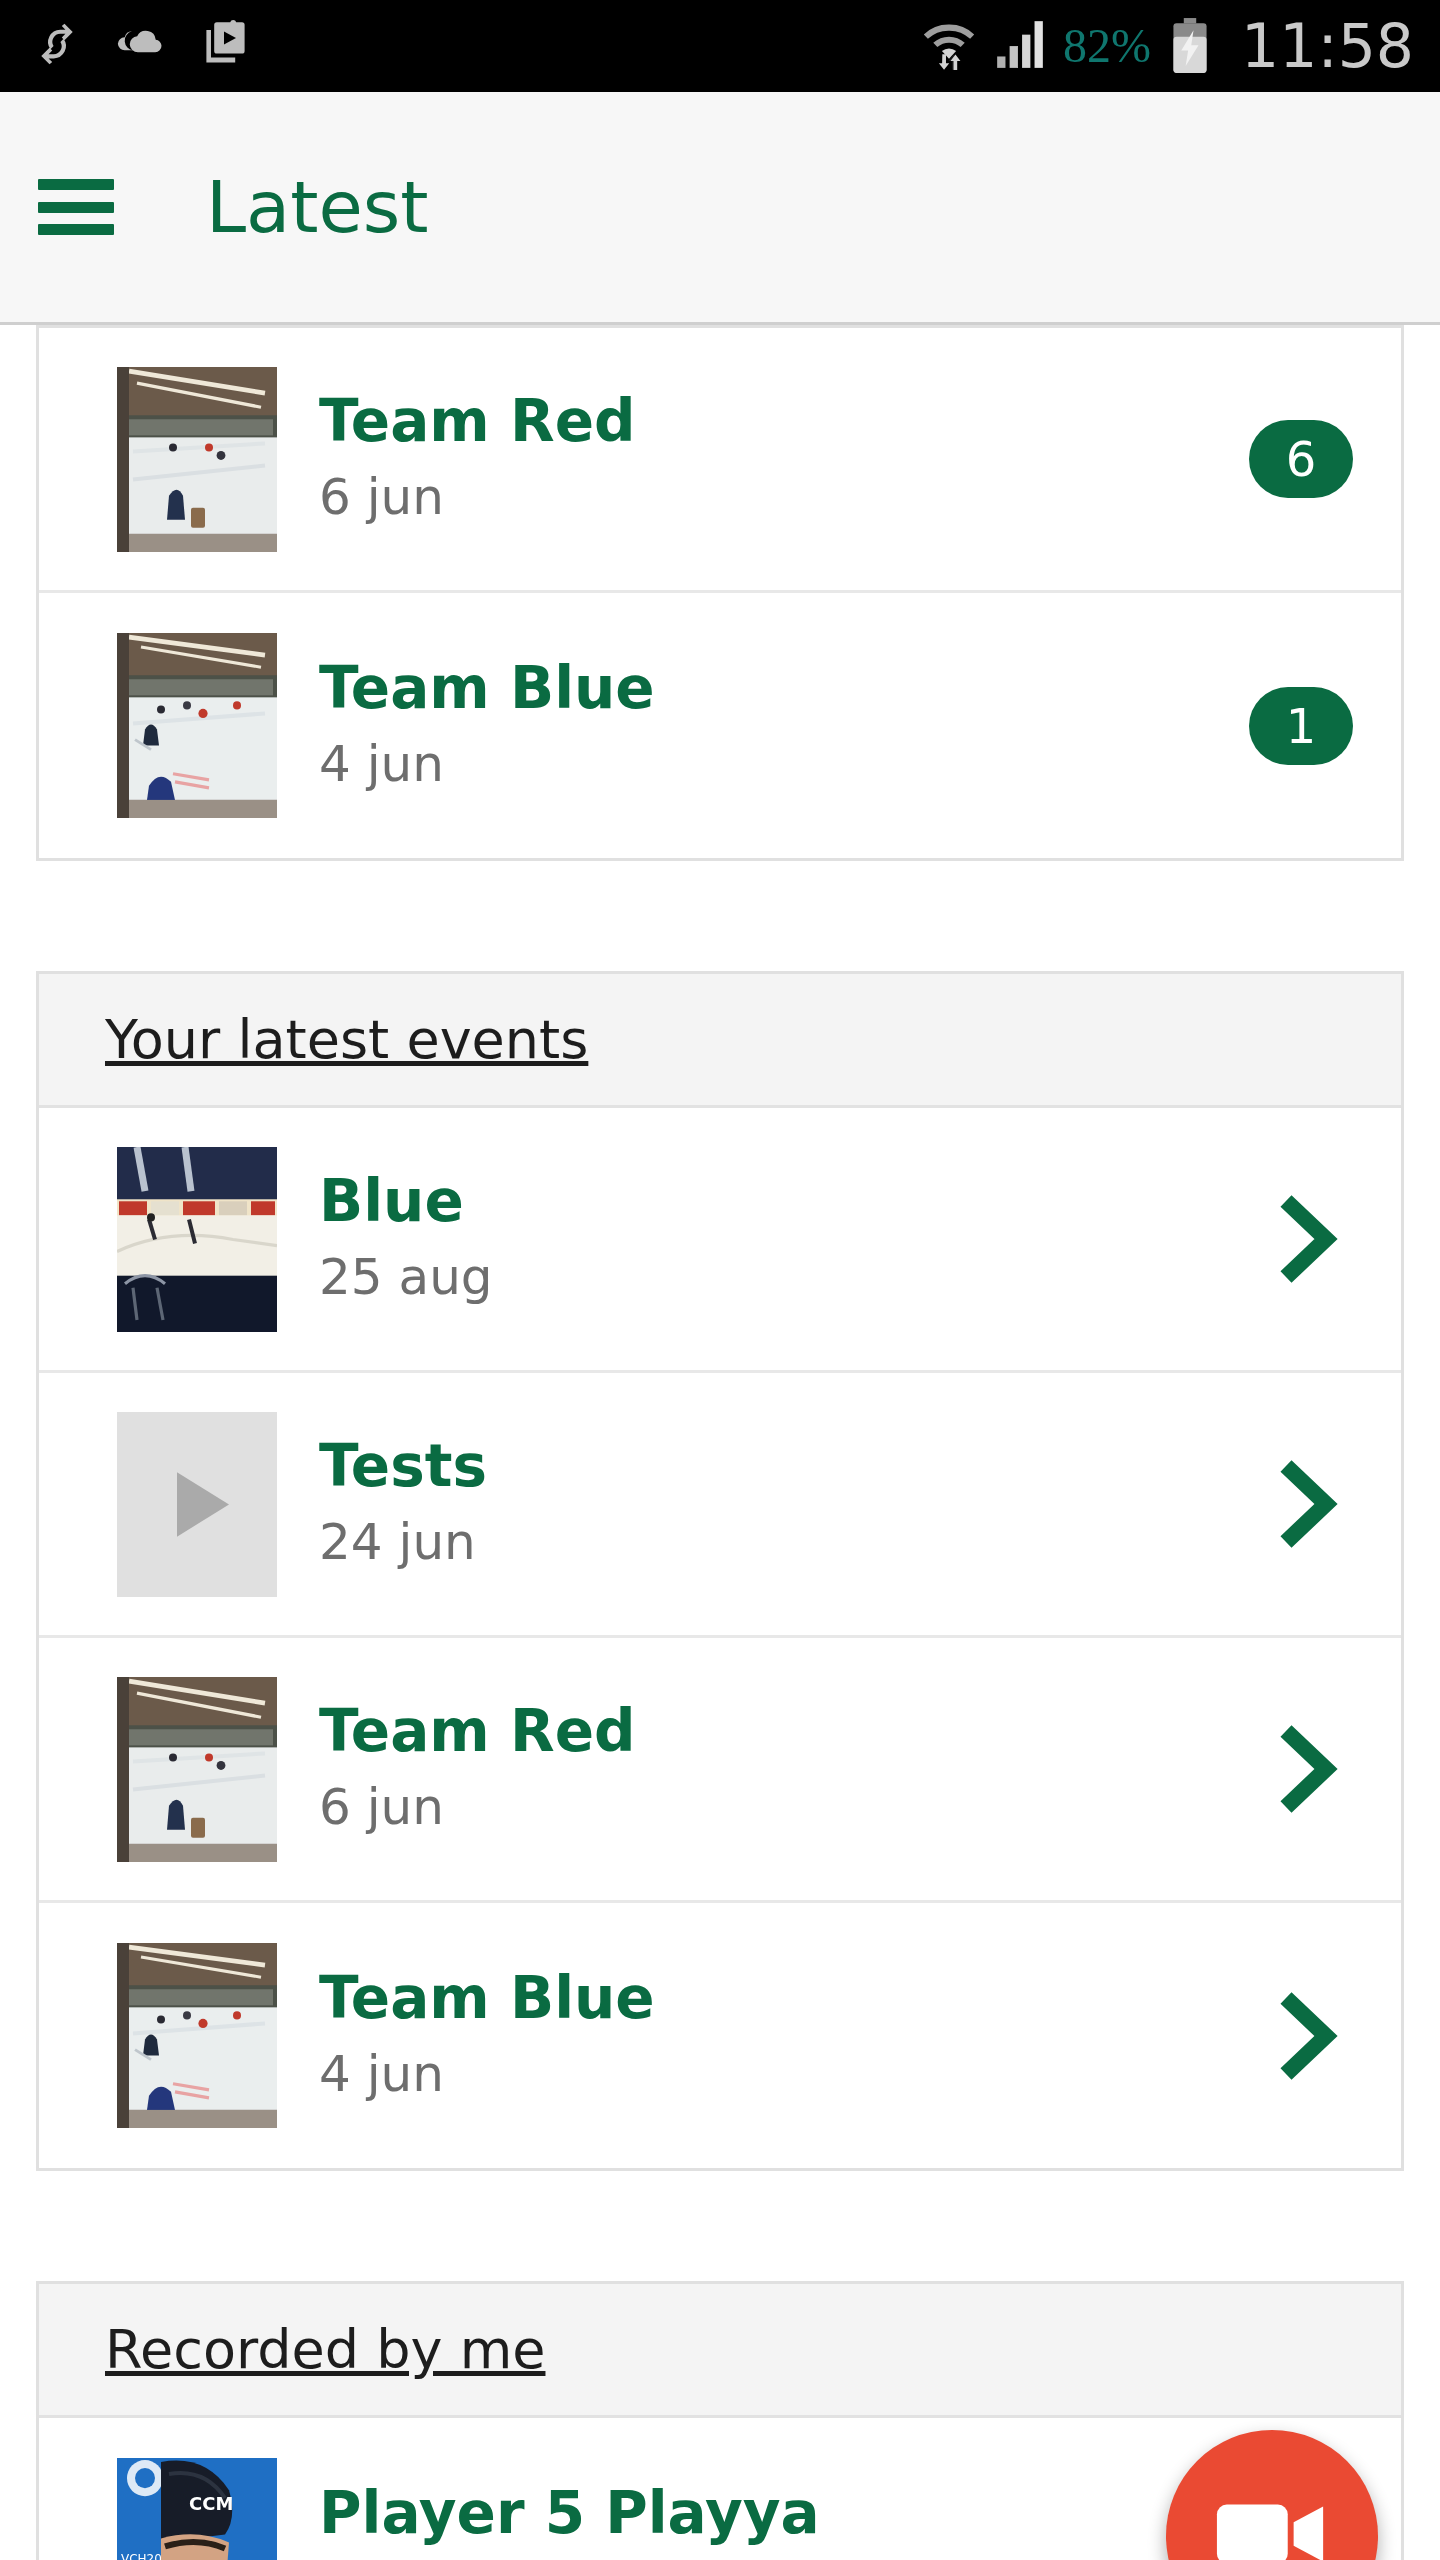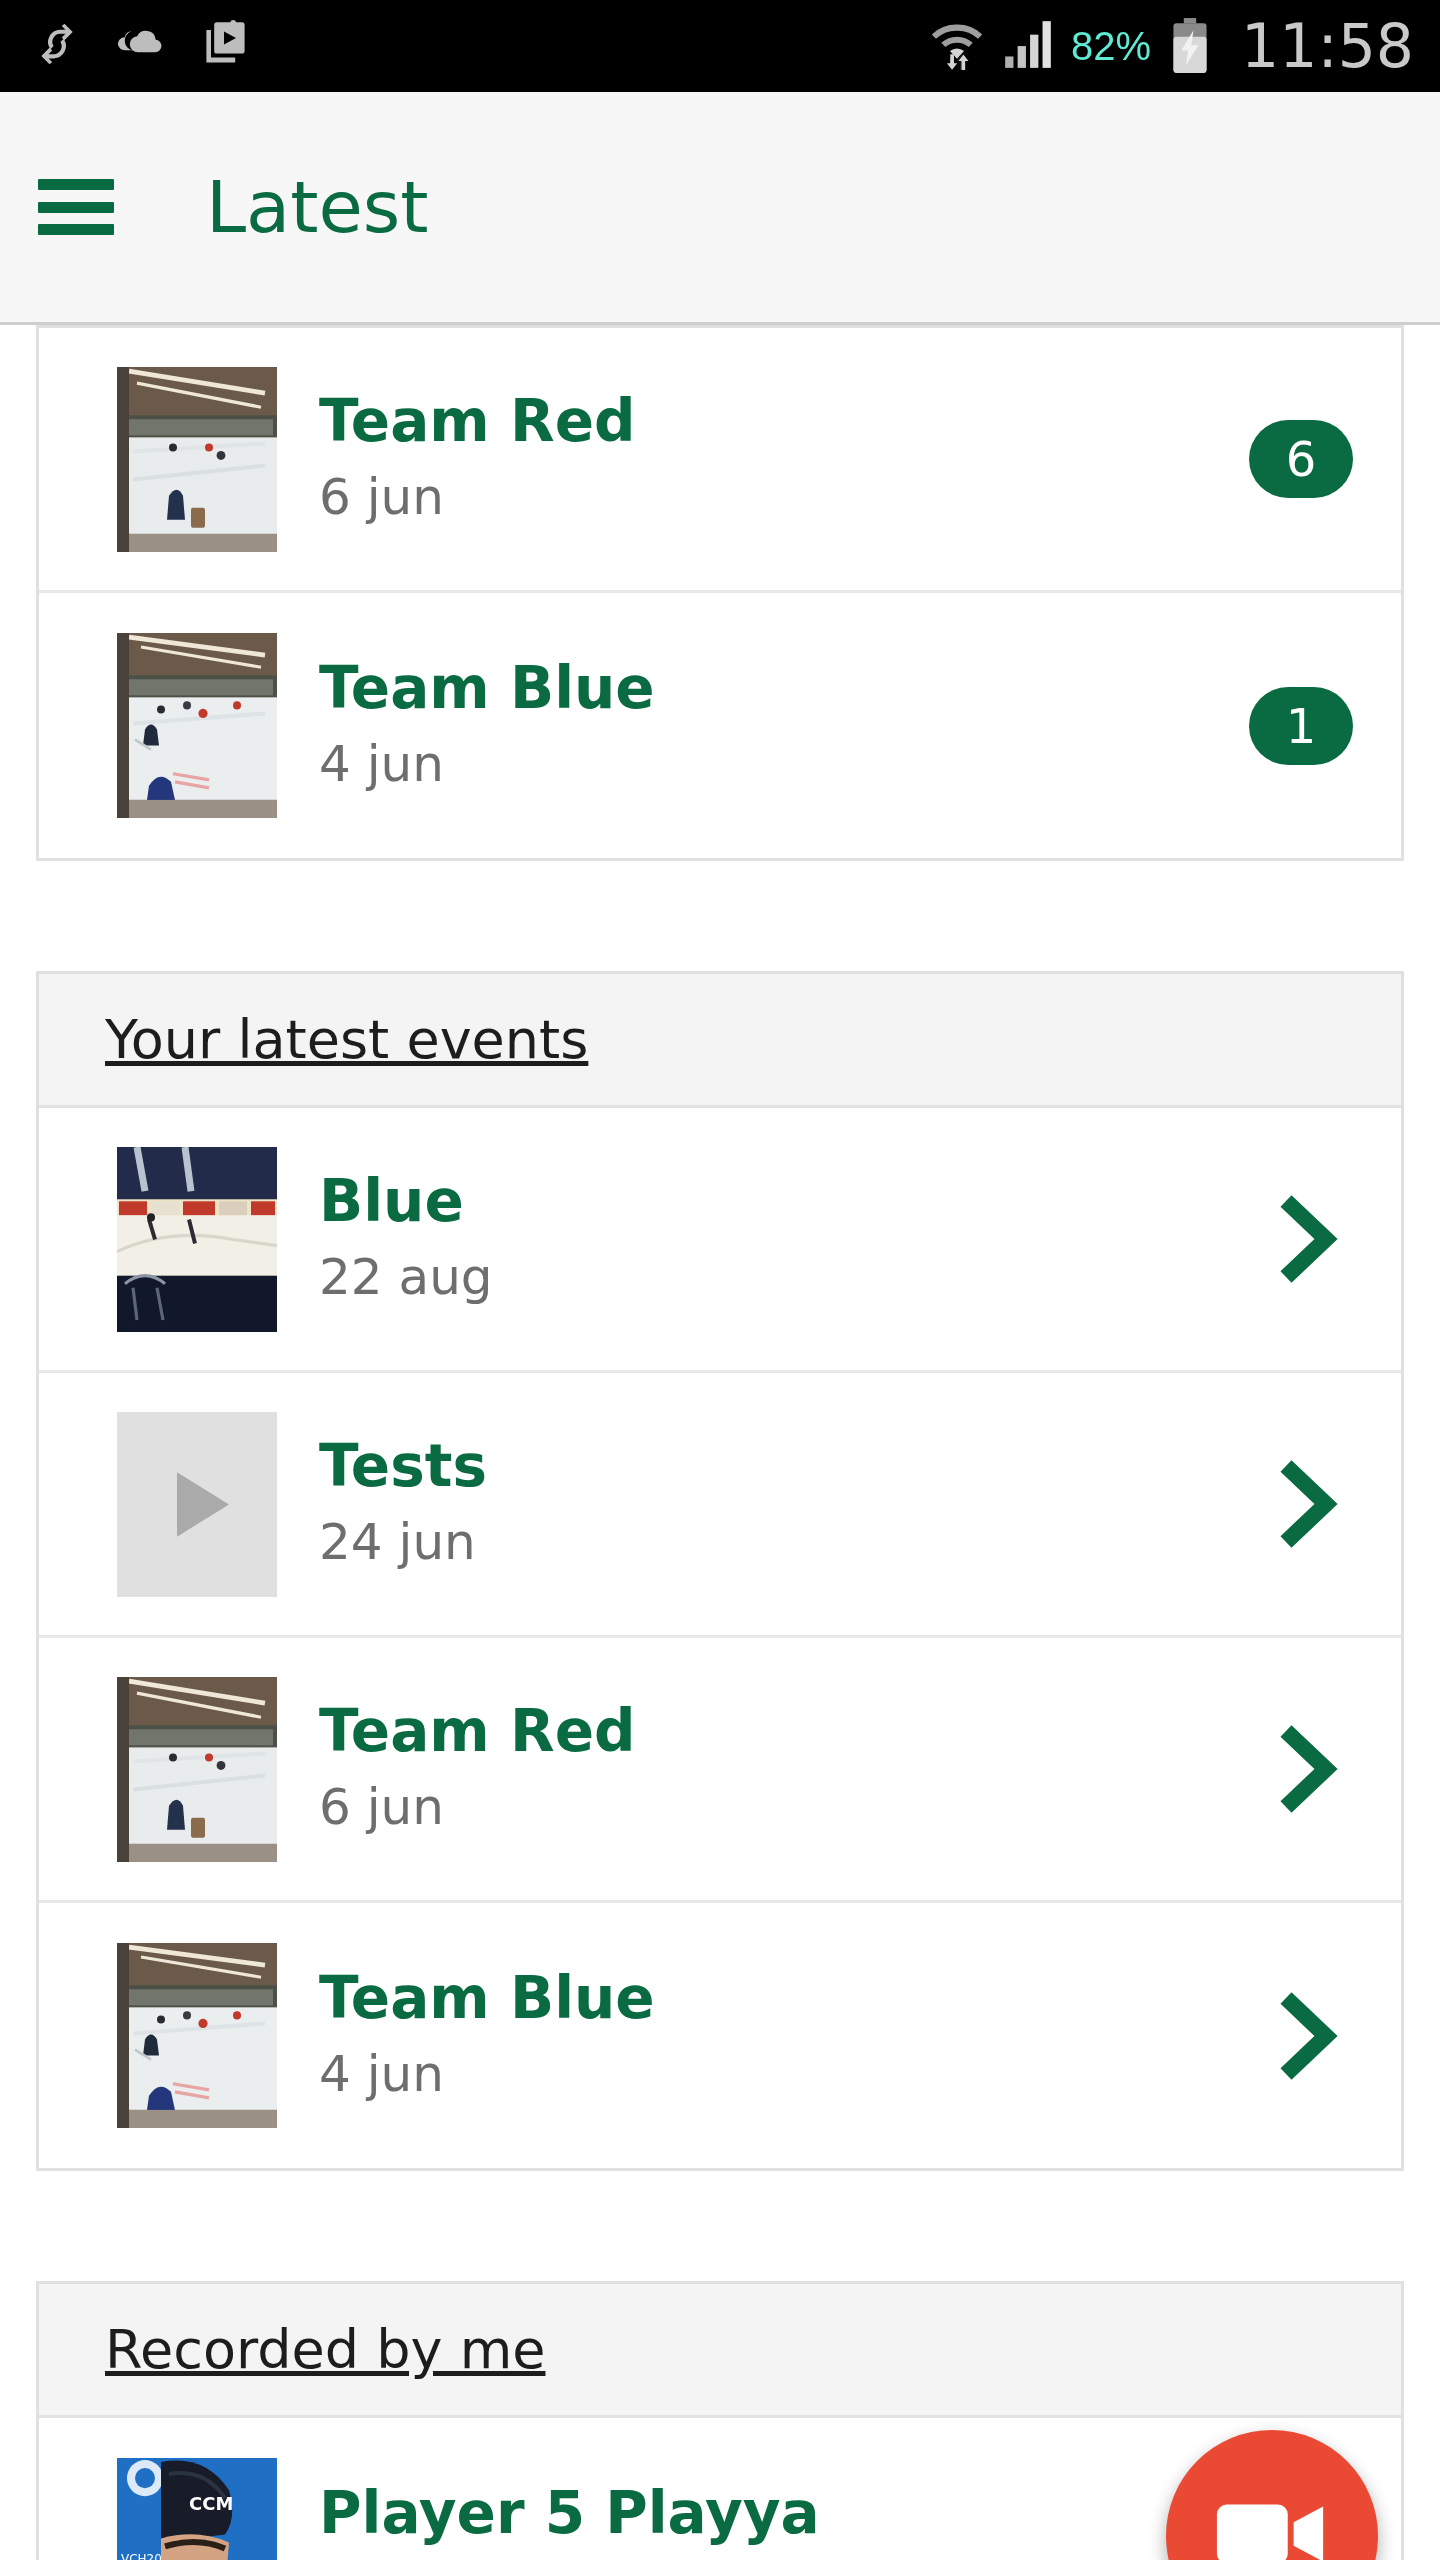--- a/index.html
+++ b/index.html
@@ -22,23 +22,23 @@
   }
   .status-left { display: flex; align-items: center; gap: 36px; }
   .status-right {
     margin-left: auto;
     display: flex;
     align-items: center;
     gap: 16px;
   }
   .sicon { display: block; }
   .status-text {
-    color: #5eead4;
-    font-size: 40px;
-    font-family: Liberation Sans, sans-serif;
+    color: #0f766e;
+    font-size: 48px;
+    font-family: Liberation Serif, serif;
     letter-spacing: 0px;
     line-height: 1;
   }
   .batt-wrap { display: flex; align-items: center; margin-left: 2px;}
   .time-text {
     color: #c9c9c9;
     font-size: 60px;
     line-height: 1;
     margin-left: 14px;
   }
@@ -343,21 +343,21 @@
           <path d="M36 36 l3 12" stroke="#2b2b33" stroke-width="2"></path>
           <circle cx="17" cy="35" r="2" fill="#222"></circle>
           <rect x="0" y="64" width="80" height="28" fill="#11182b"></rect>
           <path d="M4 68 q10 -8 20 0" stroke="#8d95a5" fill="none" stroke-width="1.6"></path>
           <path d="M8 70 l2 16" stroke="#5d6675" stroke-width="1.6"></path>
           <path d="M20 70 l3 16" stroke="#5d6675" stroke-width="1.6"></path>
         </svg>
       </div>
       <div class="row-body">
         <div class="row-title">Blue</div>
-        <div class="row-date">22 aug</div>
+        <div class="row-date">25 aug</div>
       </div>
       <span class="chevron">
         <svg viewBox="0 0 34 46" width="70" height="92">
           <path d="M8 4 L28 23 L8 42" stroke="#0a6b42" stroke-width="8" fill="none" stroke-linejoin="miter" stroke-linecap="butt"></path>
         </svg>
       </span>
     </div>
 
     <div class="row">
       <div class="thumb">

